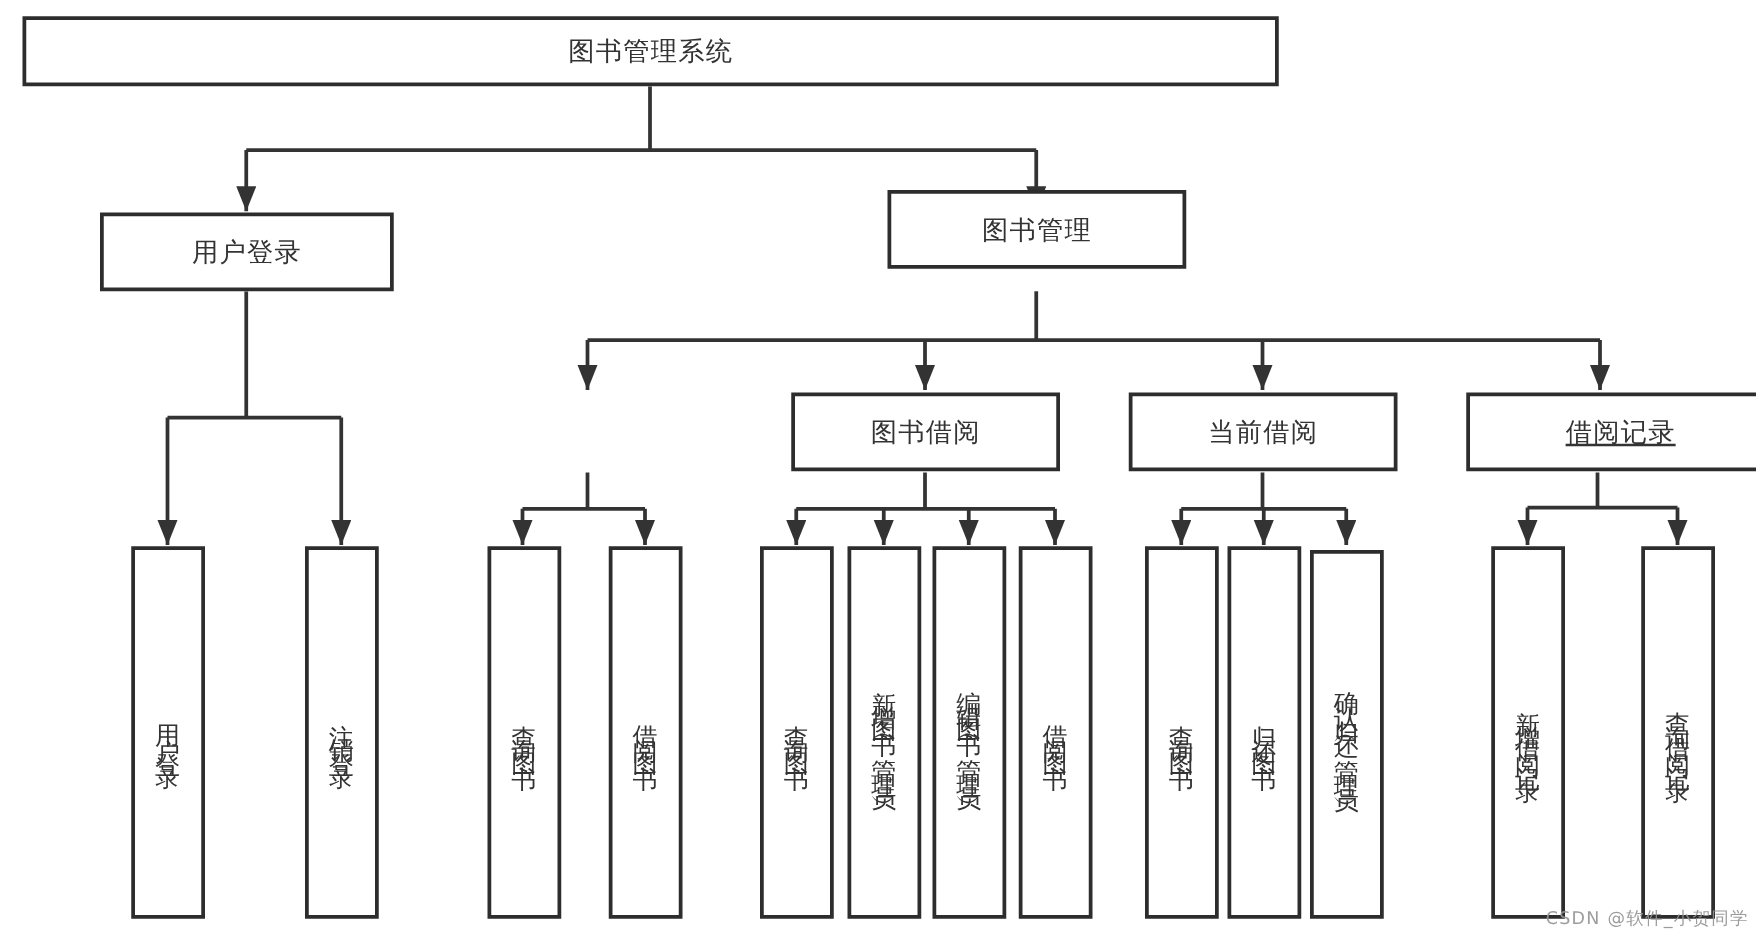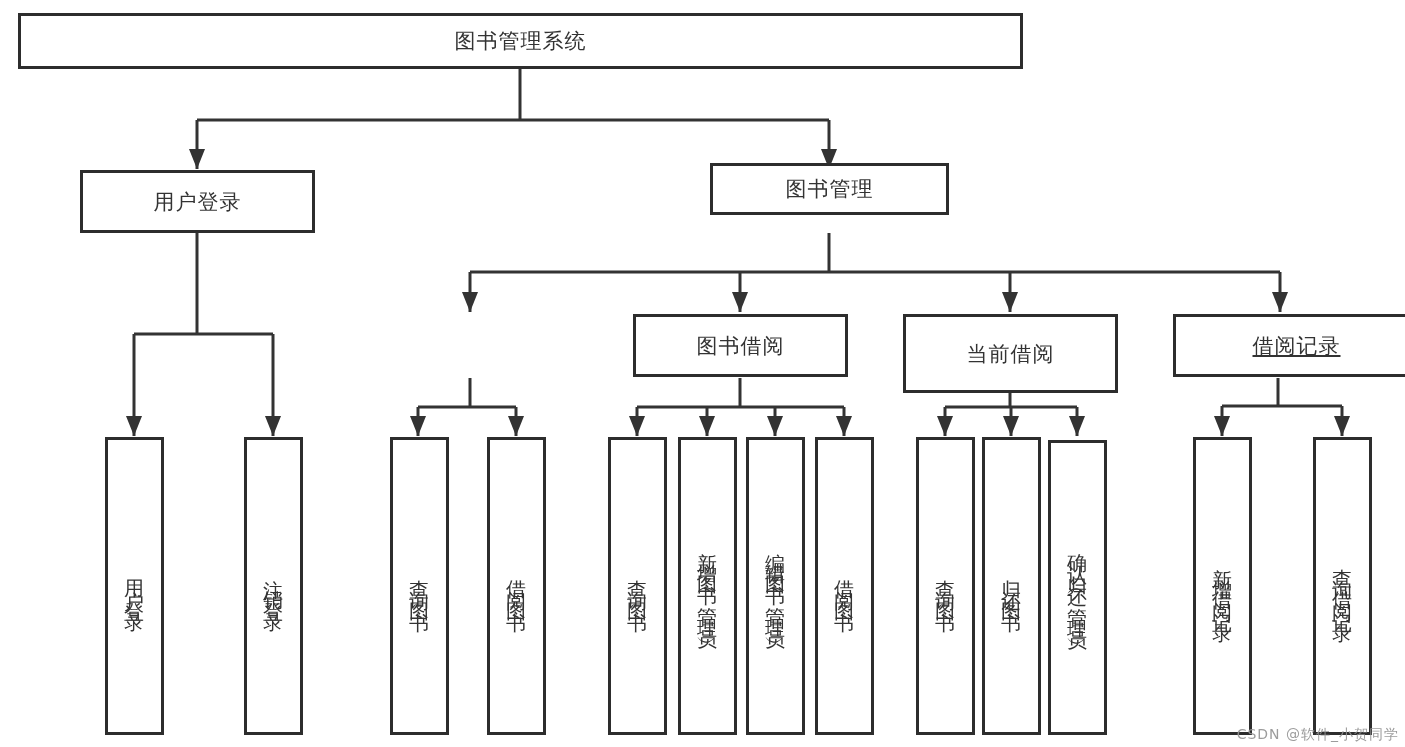--- a/index.html
+++ b/index.html
@@ -109,24 +109,24 @@
       <path d="M1278,378 V406"></path>
       <path d="M1222,406 H1342"></path>
       <path d="M1222,406 V436" marker-end="url(#arr)"></path>
       <path d="M1342,406 V436" marker-end="url(#arr)"></path>
     </g>
   </svg>
 
   <div class="node" style="left:18px; top:13px; width:1005px; height:56px;">图书管理系统</div>
 
   <div class="node" style="left:80px; top:170px; width:235px; height:63px;">用户登录</div>
-  <div class="node" style="left:710px; top:163px; width:239px; height:52px;">图书管理</div>
+  <div class="node" style="left:710px; top:152px; width:239px; height:63px;">图书管理</div>
 
   <div class="node" style="left:633px; top:314px; width:215px; height:63px;">图书借阅</div>
-  <div class="node" style="left:903px; top:314px; width:215px; height:79px;">当前借阅</div>
+  <div class="node" style="left:903px; top:314px; width:215px; height:63px;">当前借阅</div>
   <div class="node" style="left:1173px; top:314px; width:247px; height:63px;text-decoration:underline;">借阅记录</div>
 
   <div class="vnode" style="left:105px; top:437px; width:59px; height:298px;">用户登录</div>
   <div class="vnode" style="left:244px; top:437px; width:59px; height:298px;">注销登录</div>
 
   <div class="vnode" style="left:390px; top:437px; width:59px; height:298px;">查询图书</div>
   <div class="vnode" style="left:487px; top:437px; width:59px; height:298px;">借阅图书</div>
 
   <div class="vnode" style="left:608px; top:437px; width:59px; height:298px;">查询图书</div>
   <div class="vnode" style="left:678px; top:437px; width:59px; height:298px;">新增图书（管理员）</div>

